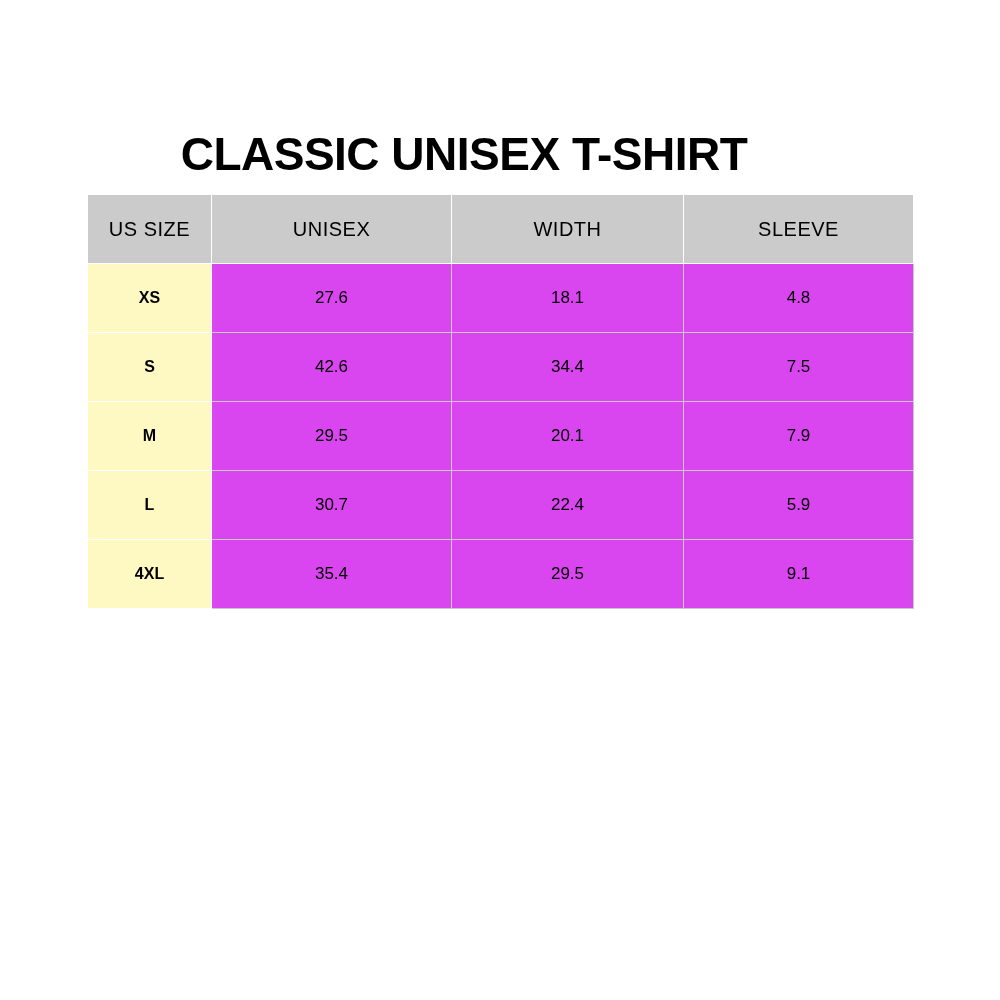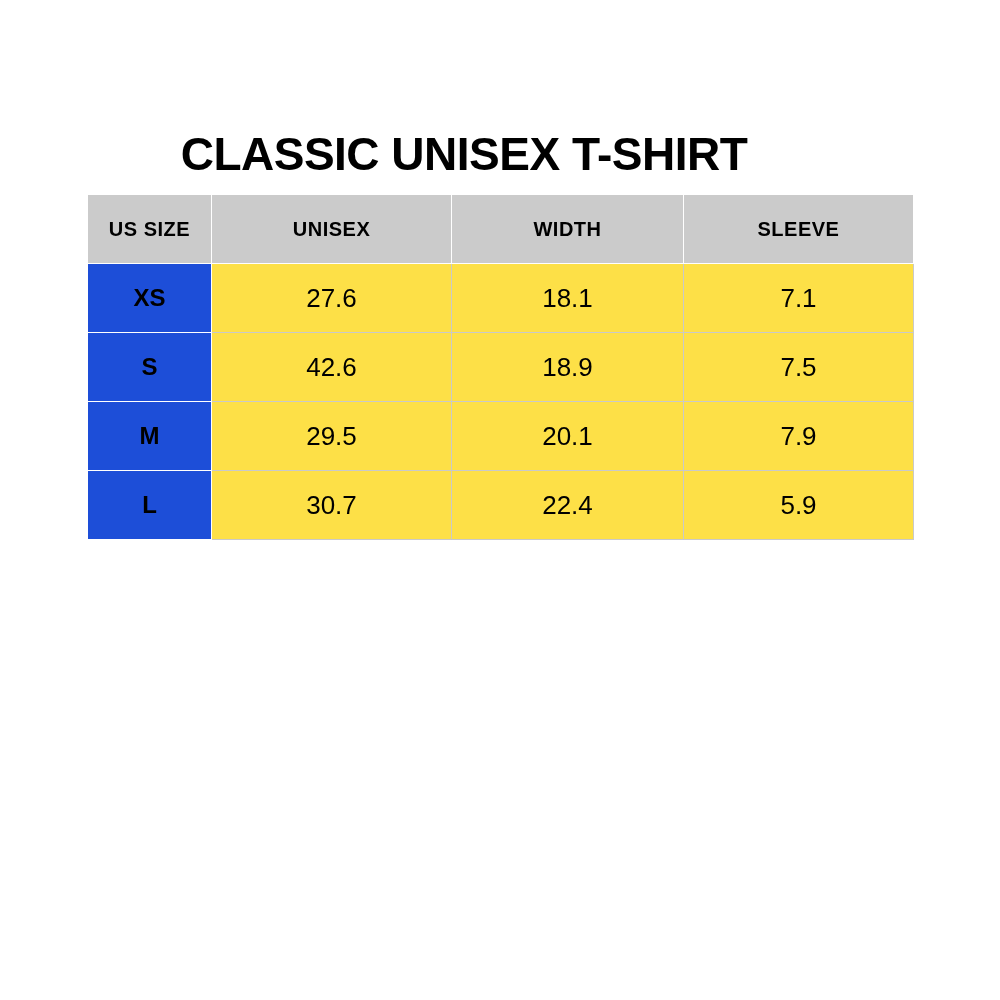--- a/index.html
+++ b/index.html
@@ -48,34 +48,34 @@
   table.size-chart td {
     border: 1px solid #ffffff;
     height: 68px;
     text-align: center;
     vertical-align: middle;
     padding: 0;
   }
   table.size-chart thead th {
     background: #cbcbcb;
     font-size: 20px;
-    font-weight: bold;
+    font-weight: normal;
     letter-spacing: 0.5px;
     color: #000000;
     border-bottom: 1px solid #ffffff;
   }
   table.size-chart tbody td.size-cell {
-    background: #1d4ed8;
-    font-size: 24px;
+    background: #fef9c3;
+    font-size: 16px;
     font-weight: bold;
     color: #000000;
   }
   table.size-chart tbody td.val-cell {
-    background: #fde047;
-    font-size: 26px;
+    background: #d946ef;
+    font-size: 17px;
     font-weight: normal;
     color: #000000;
     border-top: 1px solid #c9c9c9;
     border-bottom: 1px solid #c9c9c9;
     border-left: 1px solid #c9c9c9;
     border-right: 1px solid #c9c9c9;
   }
   
   col.c-size { width: 124px; }
   col.c-len  { width: 240px; }
@@ -111,37 +111,43 @@
           <th>UNISEX</th>
           <th>WIDTH</th>
           <th>SLEEVE</th>
         </tr>
       </thead>
       <tbody>
         <tr>
           <td class="size-cell">XS</td>
           <td class="val-cell">27.6</td>
           <td class="val-cell">18.1</td>
-          <td class="val-cell">7.1</td>
+          <td class="val-cell">4.8</td>
         </tr>
         <tr>
           <td class="size-cell">S</td>
           <td class="val-cell">42.6</td>
-          <td class="val-cell">18.9</td>
+          <td class="val-cell">34.4</td>
           <td class="val-cell">7.5</td>
         </tr>
         <tr>
           <td class="size-cell">M</td>
           <td class="val-cell">29.5</td>
           <td class="val-cell">20.1</td>
           <td class="val-cell">7.9</td>
         </tr>
         <tr>
           <td class="size-cell">L</td>
           <td class="val-cell">30.7</td>
           <td class="val-cell">22.4</td>
           <td class="val-cell">5.9</td>
         </tr>
+        <tr>
+          <td class="size-cell">4XL</td>
+          <td class="val-cell">35.4</td>
+          <td class="val-cell">29.5</td>
+          <td class="val-cell">9.1</td>
+        </tr>
       </tbody>
     </table>
   </div>
 
 </div>
 
 </body></html>

